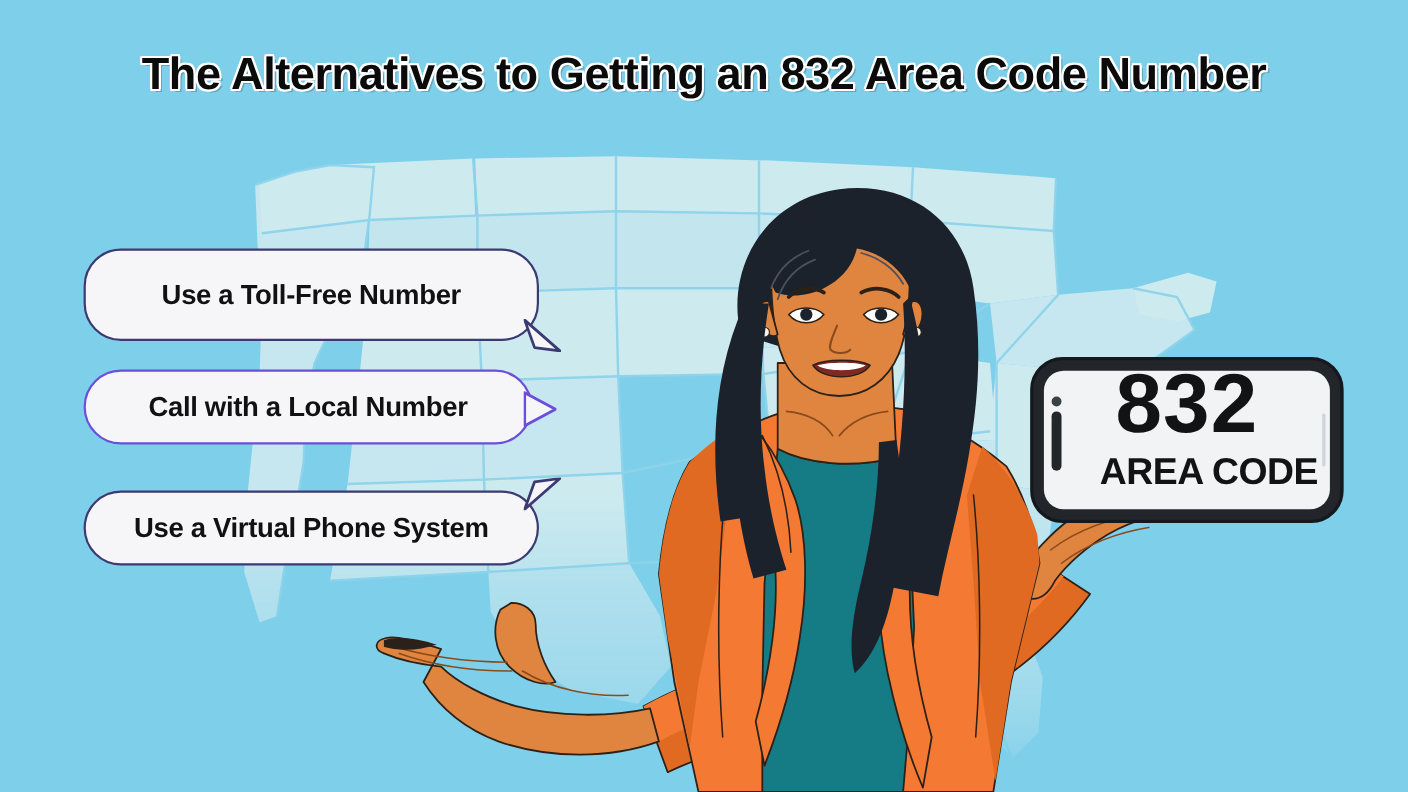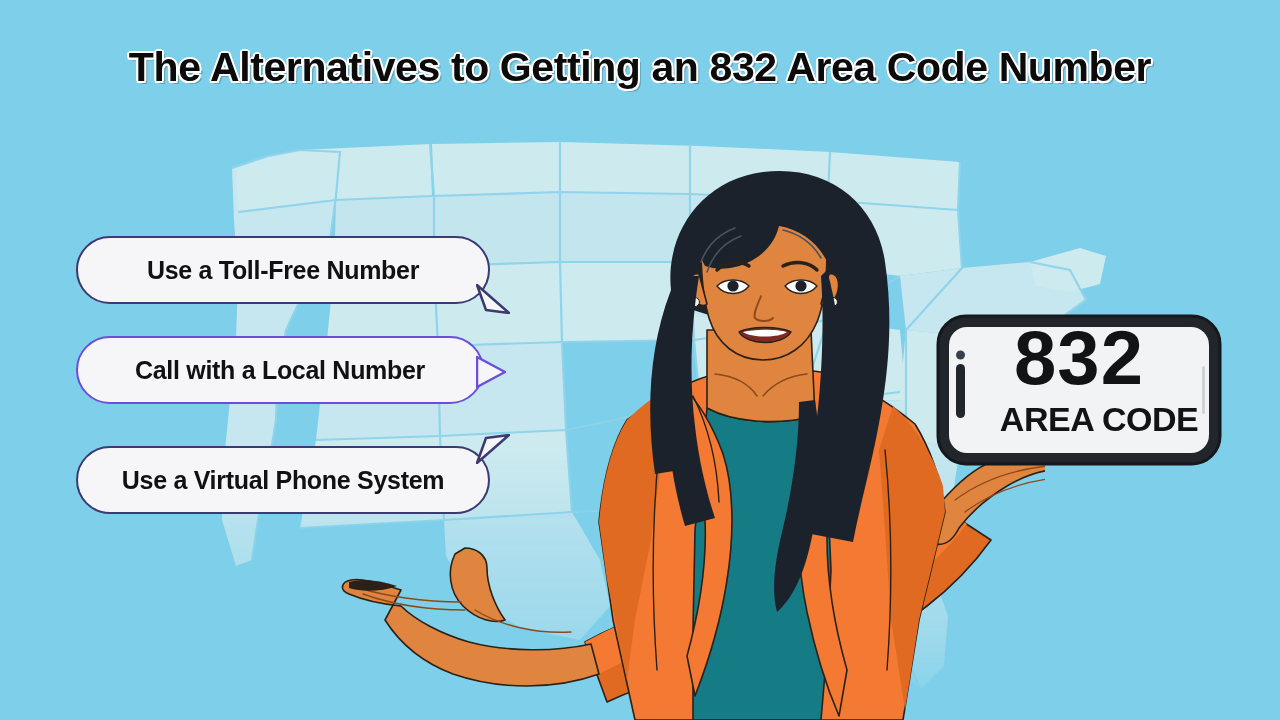--- a/index.html
+++ b/index.html
@@ -55,22 +55,22 @@
     justify-content: center;
     font-size: 25px;
     font-weight: 700;
     color: #111111;
     letter-spacing: -0.3px;
     white-space: nowrap;
   }
   .bubble-label { pointer-events: none; }
 
   #bubble-1 {
-    left: 76px; top: 236px;
-    width: 414px; height: 68px;
+    left: 76px; top: 226px;
+    width: 414px; height: 84px;
     border: 2.5px solid #3b3a72;
     border-radius: 34px;
     align-items: center;
   }
   #bubble-1 .tail {
     position: absolute;
     right: -22px;
     bottom: -12px;
     width: 34px;
     height: 30px;
@@ -110,21 +110,21 @@
     left: 255px;
     top: 150px;
     width: 790px;
     height: 570px;
   }
 
   
   #phone {
     position: absolute;
     left: 936px;
-    top: 314px;
+    top: 324px;
     width: 286px;
     height: 152px;
   }
   #phone-screen-number {
     position: absolute;
     left: 0;
     top: 6px;
     width: 286px;
     text-align: center;
     font-size: 76px;

